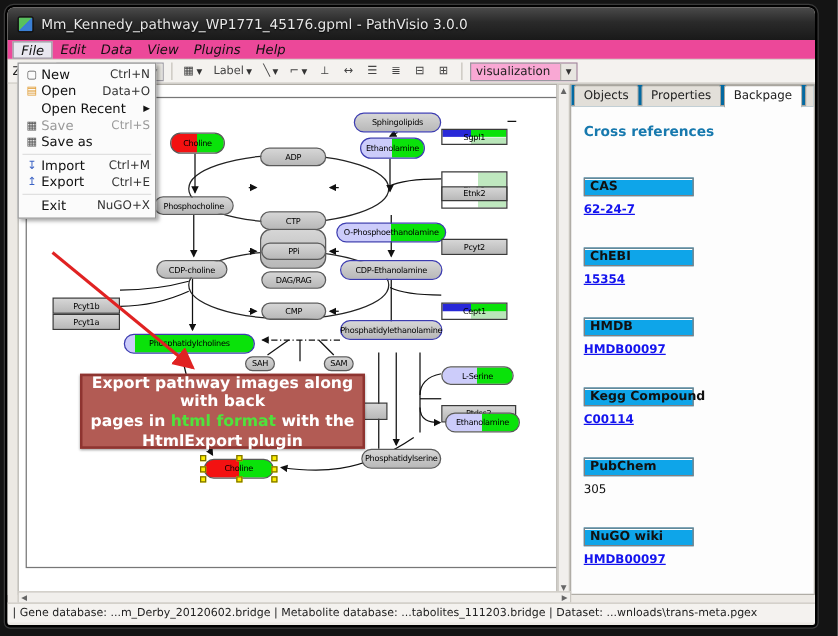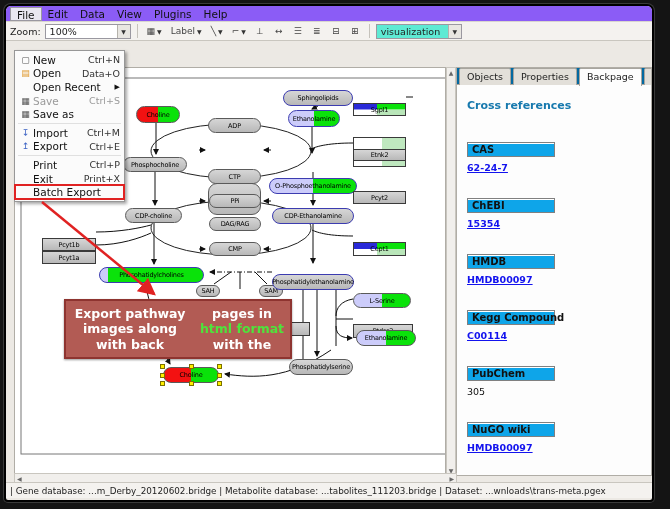--- a/index.html
+++ b/index.html
@@ -11,31 +11,31 @@
 
   
   .titlebar { height:26px; background:linear-gradient(#4a4a4a,#2a2a2a 45%,#191919);
               display:flex; align-items:center; padding:0 8px; gap:6px; }
   .app-icon { width:13px; height:13px; border-radius:2px;
               background:linear-gradient(135deg,#59c15e 0 50%,#3a7fd5 50% 100%);
               border:1px solid #111; flex:none; }
   .title-text { color:#e8e8e8; font-size:11px; text-shadow:0 1px 1px #000; white-space:nowrap; }
 
   
-  .menubar { height:16px; background:#8b5cf6; border-bottom:1px solid #d8d5cf;
-             display:flex; align-items:center; padding-left:4px; font-size:10.5px; color:#111; }
+  .menubar { height:16px; background:#ec4899; border-bottom:1px solid #d8d5cf;
+             display:flex; align-items:center; padding-left:4px; font-size:10.5px; color:#111;font-style:italic; }
   .menubar .mitem { padding:0 6px; height:14px; line-height:14px; }
   .menubar .mitem.open { border:1px solid #9a98a0; background:#e9e7f0; }
 
   
   .toolbar { height:19px; background:#f4f2ef; border-bottom:1px solid #c9c6bf;
              display:flex; align-items:center; gap:4px; padding:0 4px; font-size:9.5px; color:#222; }
   .zoom-combo, .viz-combo { display:flex; align-items:center; border:1px solid #9a98a0;
              background:#fff; height:15px; font-size:9.5px; padding-left:4px; }
-  .zoom-combo { width:86px; } .viz-combo { width:86px; background:#5eead4; }
+  .zoom-combo { width:86px; } .viz-combo { width:86px; background:#f9a8d4; }
   .combo-arrow { margin-left:auto; width:13px; height:100%; background:#e8e6e1; border-left:1px solid #b5b2ab;
                  display:flex; align-items:center; justify-content:center; font-size:6px; color:#333; }
   .tb-sep { width:1px; height:14px; background:#c5c2bb; margin:0 2px; }
   .tb-btn { height:15px; min-width:16px; display:flex; align-items:center; justify-content:center;
             font-size:9px; color:#444; padding:0 2px; border:1px solid transparent; }
   .tb-dd { font-size:6px; margin-left:2px; color:#333; }
 
   
   .main { position:absolute; left:0; top:61px; right:0; bottom:24px; display:flex; }
   .gutter { width:8px; background:#ece9e4; }
@@ -67,21 +67,21 @@
   .fill-enzyme-viz { background-image:linear-gradient(90deg,#2929d8 45%,#0ae20a 45%),
                                       linear-gradient(90deg,#ffffff 45%,#b9e6b9 45%);
                      background-size:100% 50%,100% 50%; background-position:top,bottom; background-repeat:no-repeat; }
   .fill-white-green { background:linear-gradient(90deg,#ffffff 55%,#bfe8bf 55%); }
   .fill-viz-small { background:linear-gradient(90deg,#2929d8 42%,#0ae20a 42%); }
   .handle { position:absolute; width:5px; height:5px; background:#ffee00; border:1px solid #7a7000; z-index:6; }
 
   
   .callout { position:absolute; left:49px; top:231px; width:228px; height:60px; z-index:8;
              background:#b25b54; border:2px solid #8e3430; box-shadow:0 1px 2px rgba(0,0,0,.4);
-             display:flex; flex-direction:row; align-items:center; justify-content:center;
+             display:flex; flex-direction:column; align-items:center; justify-content:center;
              font-size:12.5px; font-weight:bold; color:#fff; line-height:1.25; text-align:center; }
   .callout .hl { color:#4fe23c; }
 
   
   #annot-svg { position:absolute; left:0; top:0; z-index:40; pointer-events:none; }
 
   
   .filemenu { position:absolute; left:8px; top:44px; width:111px; z-index:30;
               background:#fbfbfb; border:1px solid #979797; box-shadow:2px 2px 3px rgba(0,0,0,.35);
               padding:2px 0; font-size:10.5px; color:#111; }
@@ -106,20 +106,24 @@
                  box-shadow:inset 0 1px 0 #fff; white-space:nowrap; }
   .xsec-value { font-size:9.5px; font-weight:bold; margin-bottom:24px; height:12px; }
   .xsec-value a { color:#1313ee; text-decoration:underline; }
   .xsec-value.plain { color:#111; font-weight:normal; }
 </style>
 </head>
 <body>
 
 <div class="window">
 
+  <div class="titlebar">
+    <div class="app-icon"></div>
+    <div class="title-text">Mm_Kennedy_pathway_WP1771_45176.gpml - PathVisio 3.0.0</div>
+  </div>
 
   <div class="menubar" id="menubar">
       <div class="mitem open">File</div>
       <div class="mitem">Edit</div>
       <div class="mitem">Data</div>
       <div class="mitem">View</div>
       <div class="mitem">Plugins</div>
       <div class="mitem">Help</div>
     </div>
 
@@ -221,40 +225,41 @@
           <div class="node pill fill-gray blue-border" style="left: 257px; top: 140px; width: 82px; height: 16px;">CDP-Ethanolamine</div>
           <div class="node pill fill-gray" style="left: 194px; top: 149px; width: 52px; height: 14px;">DAG/RAG</div>
           <div class="node box fill-enzyme-viz" style="left: 338px; top: 162px; width: 53px; height: 14px;">Cept1</div>
           <div class="node pill fill-gray" style="left: 194px; top: 174px; width: 52px; height: 14px;">CMP</div>
           <div class="node box fill-gray" style="left: 27px; top: 158px; width: 54px; height: 13px;">Pcyt1b</div>
           <div class="node box fill-gray" style="left: 27px; top: 171px; width: 54px; height: 13px;">Pcyt1a</div>
           <div class="node pill fill-green-pc blue-border" style="left: 84px; top: 199px; width: 105px; height: 16px;">Phosphatidylcholines</div>
           <div class="node pill fill-gray" style="left: 181px; top: 217px; width: 24px; height: 12px;">SAH</div>
           <div class="node box fill-viz-small" style="left: 211px; top: 222px; width: 28px; height: 11px;"></div>
           <div class="node pill fill-gray" style="left: 244px; top: 217px; width: 24px; height: 12px;">SAM</div>
-          <div class="node pill fill-gray blue-border" style="left: 257px; top: 206px; width: 82px; height: 16px;">Phosphatidylethanolamine</div>
+          <div class="node pill fill-gray blue-border" style="left: 257px; top: 188px; width: 82px; height: 16px;">Phosphatidylethanolamine</div>
           <div class="node box fill-gray" style="left: 269px; top: 242px; width: 26px; height: 14px;"></div>
           <div class="node pill fill-lav-green" style="left: 338px; top: 225px; width: 58px; height: 15px;">L-Serine</div>
           <div class="node box fill-gray" style="left: 338px; top: 244px; width: 60px; height: 14px;">Ptdss2</div>
           <div class="node pill fill-lav-green" style="left: 341px; top: 262px; width: 60px; height: 16px;">Ethanolamine</div>
           <div class="node pill fill-gray" style="left: 274px; top: 291px; width: 64px; height: 16px;">Phosphatidylserine</div>
           <div class="node pill fill-red-green" style="left: 148px; top: 299px; width: 56px; height: 16px;">Choline</div>
           <div class="handle" style="left: 145px; top: 296px;"></div>
           <div class="handle" style="left: 174px; top: 296px;"></div>
           <div class="handle" style="left: 202px; top: 296px;"></div>
           <div class="handle" style="left: 145px; top: 305px;"></div>
           <div class="handle" style="left: 202px; top: 305px;"></div>
           <div class="handle" style="left: 145px; top: 313px;"></div>
           <div class="handle" style="left: 174px; top: 313px;"></div>
           <div class="handle" style="left: 202px; top: 313px;"></div>
         </div>
 
       <div class="callout">
         <div>Export pathway images along with back</div>
         <div><span>pages in </span><span class="hl">html format</span><span> with the</span></div>
+        <div>HtmlExport plugin</div>
       </div>
     </div>
 
     <div class="vscroll">
       <span>▲</span>
       <span>▼</span>
     </div>
 
     <div class="sidebar">
       <div class="tabs" id="side-tabs">
@@ -326,32 +331,22 @@
         <span class="fm-short">Ctrl+M</span>
       </div>
       <div class="fm-item">
         <span class="fm-ico blue">↥</span>
         <span class="fm-label">Export</span>
         <span class="fm-short">Ctrl+E</span>
       </div>
       <div class="fm-sep"></div>
       <div class="fm-item">
         <span class="fm-ico"></span>
-        <span class="fm-label">Print</span>
-        <span class="fm-short">Ctrl+P</span>
-      </div>
-      <div class="fm-item">
-        <span class="fm-ico"></span>
         <span class="fm-label">Exit</span>
-        <span class="fm-short">Print+X</span>
-      </div>
-      <div class="fm-item red-frame">
-        <span class="fm-ico"></span>
-        <span class="fm-label">Batch Export</span>
-        <span class="fm-short"></span>
+        <span class="fm-short">NuGO+X</span>
       </div>
     </div>
 
   <svg id="annot-svg" width="650" height="498">
     <defs>
       <marker id="redarr" markerWidth="8" markerHeight="8" refX="6" refY="3.5" orient="auto">
         <path d="M0,0 L7,3.5 L0,7 z" fill="#e02222"></path>
       </marker>
     </defs>
     <line x1="36" y1="196" x2="148" y2="288" stroke="#e02222" stroke-width="2.5" marker-end="url(#redarr)"></line>

